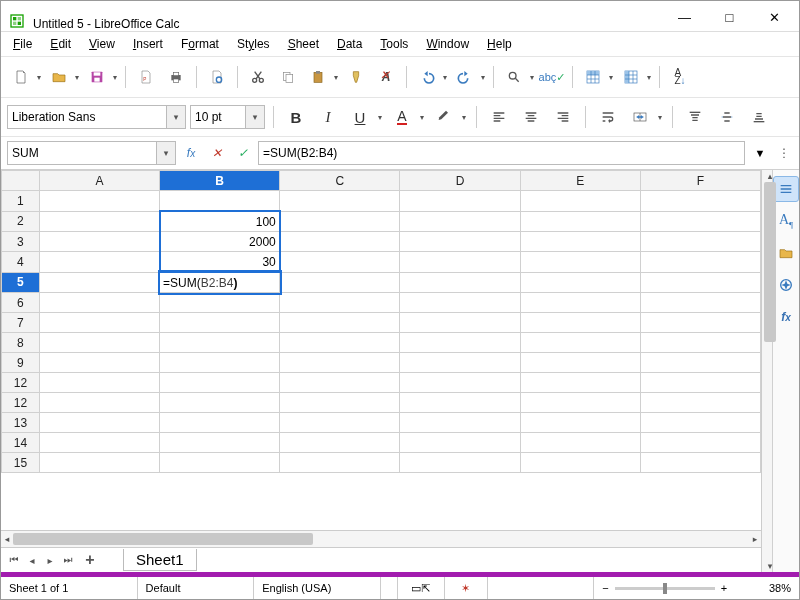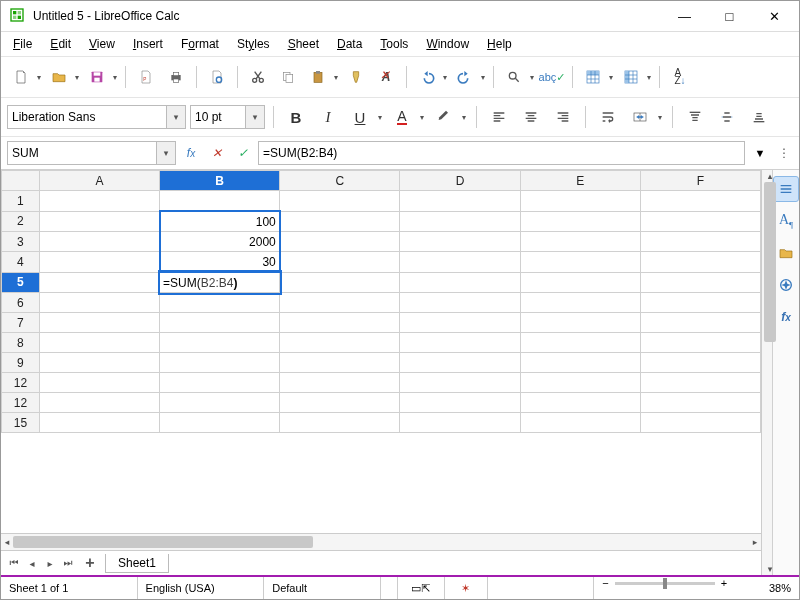--- a/index.html
+++ b/index.html
@@ -1,17 +1,17 @@
 <!DOCTYPE html>
 <html><head>
 <meta charset="utf-8">
 <style>
 html,body{margin:0;padding:0;font-family:"Segoe UI",Arial,sans-serif;font-size:12px;background:#fff;color:#000;user-select:none}
 .window{width:800px;height:600px;border:1px solid #999;box-sizing:border-box;display:flex;flex-direction:column;position:relative;background:#fff}
-.titlebar{height:30px;display:flex;align-items:center;padding:0 2px;border-bottom:1px solid #ddd}
+.titlebar{height:30px;display:flex;align-items:flex-end;padding:0 2px;border-bottom:1px solid #ddd}
 .titlebar .app-icon{width:18px;height:18px;margin:0 6px;color:#18a303}
 .titlebar .title{flex:1;font-size:12px}
 .titlebar .winbtn{width:45px;height:28px;display:flex;align-items:center;justify-content:center;font-size:13px}
 .menubar{height:24px;display:flex;align-items:center;padding:0 4px;gap:2px;border-bottom:1px solid #e5e5e5}
 .menubar .menu{padding:3px 8px}
 .menubar .menu u{text-decoration:underline}
 .toolbar{height:36px;display:flex;align-items:center;padding:2px 6px;gap:2px;border-bottom:1px solid #e5e5e5;overflow:hidden}
 .tb-btn{width:26px;height:26px;display:flex;align-items:center;justify-content:center;border:1px solid transparent;border-radius:3px;color:#333;position:relative}
 .tb-dd{width:8px;height:26px;display:flex;align-items:center;justify-content:center;font-size:8px;color:#555;margin-left:-2px}
 .tb-sep{width:1px;height:22px;background:#ccc;margin:0 4px}
@@ -46,22 +46,22 @@
 .hscroll .ar{position:absolute;top:0;height:16px;width:12px;display:flex;align-items:center;justify-content:center;color:#555;font-size:9px}
 .vscroll{width:16px;border-left:1px solid #ccc;background:#f5f5f5;position:relative}
 .vscroll .thumb{position:absolute;left:2px;top:12px;width:12px;height:160px;background:#c8c8c8;border-radius:2px}
 .vscroll .ar{position:absolute;left:0;width:16px;height:12px;display:flex;align-items:center;justify-content:center;color:#555;font-size:9px}
 .sidebar{width:30px;border-left:1px solid #d0d0d0;background:#fafafa;display:flex;flex-direction:column;align-items:center;padding-top:6px;gap:6px}
 .sidebar .sbtn{width:24px;height:24px;display:flex;align-items:center;justify-content:center;border:1px solid transparent;border-radius:3px;color:#3a7bbf}
 .sidebar .sbtn.active{background:#cfe4fa;border-color:#8ab8e6}
 .sidebar .sbtn.fx{font-style:italic;color:#3972b3;font-weight:bold}
 .tabs{height:24px;display:flex;align-items:center;border-top:1px solid #ccc;padding:0 4px;gap:0}
 .tabs .nav{width:18px;height:18px;display:flex;align-items:center;justify-content:center;color:#555;font-size:10px}
-.tabs .sheet-tab{border:1px solid #bbb;border-top:none;background:#fff;padding:2px 12px;font-size:12px;margin-left:2px}
-.status{height:22px;border-top:2px solid #a21caf;display:flex;align-items:flex-start;font-size:11px}
+.tabs .sheet-tab{border:1px solid #bbb;border-top:none;background:#fff;padding:2px 12px;font-size:15px;margin-left:20px}
+.status{height:22px;border-top:5px solid #a21caf;display:flex;align-items:center;font-size:11px}
 .status .cell-s{border-right:1px solid #ccc;height:100%;display:flex;align-items:center;padding:0 8px}
 .zoom{display:flex;align-items:center;gap:6px;padding:0 8px}
 .zoom .slider{width:100px;height:3px;background:#ccc;position:relative}
 .zoom .slider .thumb{position:absolute;left:48px;top:-4px;width:4px;height:11px;background:#888}
 .more-dots{width:18px;height:22px;display:flex;align-items:center;justify-content:center;color:#555}
 .ref{color:#404040}
 svg{width:16px;height:16px}
 .red-underline{border-bottom:2px solid #d42020;line-height:12px;padding-bottom:1px}
 </style>
 </head>
@@ -417,20 +417,38 @@
                 <th class="rowh">12</th>
                 <td class="cell" style=""></td>
                 <td class="cell" style=""></td>
                 <td class="cell" style=""></td>
                 <td class="cell" style=""></td>
                 <td class="cell" style=""></td>
                 <td class="cell" style=""></td>
               </tr>
               <tr>
                 <th class="rowh">12</th>
+                <td class="cell" style=""></td>
+                <td class="cell" style=""></td>
+                <td class="cell" style=""></td>
+                <td class="cell" style=""></td>
+                <td class="cell" style=""></td>
+                <td class="cell" style=""></td>
+              </tr>
+              <tr>
+                <th class="rowh">13</th>
+                <td class="cell" style=""></td>
+                <td class="cell" style=""></td>
+                <td class="cell" style=""></td>
+                <td class="cell" style=""></td>
+                <td class="cell" style=""></td>
+                <td class="cell" style=""></td>
+              </tr>
+              <tr>
+                <th class="rowh">14</th>
                 <td class="cell" style=""></td>
                 <td class="cell" style=""></td>
                 <td class="cell" style=""></td>
                 <td class="cell" style=""></td>
                 <td class="cell" style=""></td>
                 <td class="cell" style=""></td>
               </tr>
               <tr>
                 <th class="rowh">15</th>
                 <td class="cell" style=""></td>
@@ -481,22 +499,22 @@
             <circle cx="12" cy="12" r="8" fill="none" stroke="#3a7bbf" stroke-width="2"></circle>
             <path fill="#3a7bbf" d="M12 5l2 5 5 2-5 2-2 5-2-5-5-2 5-2z"></path>
           </svg>
         </div>
       <div class="sbtn fx">f<sub>x</sub></div>
     </div>
   </div>
 
   <div class="status">
     <div class="cell-s" style="width:120px">Sheet 1 of 1</div>
+    <div class="cell-s" style="width:100px">Default</div>
     <div class="cell-s" style="width:110px">English (USA)</div>
-    <div class="cell-s" style="width:100px">Default</div>
     <div class="cell-s" style="flex:1"></div>
     <div class="cell-s" style="width:30px;justify-content:center">▭⇱</div>
     <div class="cell-s" style="width:26px;justify-content:center;color:#c0392b">✶</div>
     <div class="cell-s" style="width:90px"></div>
     <div class="zoom">
       <span>−</span>
       <div class="slider">
           <div class="thumb"></div>
         </div>
       <span>+</span>

